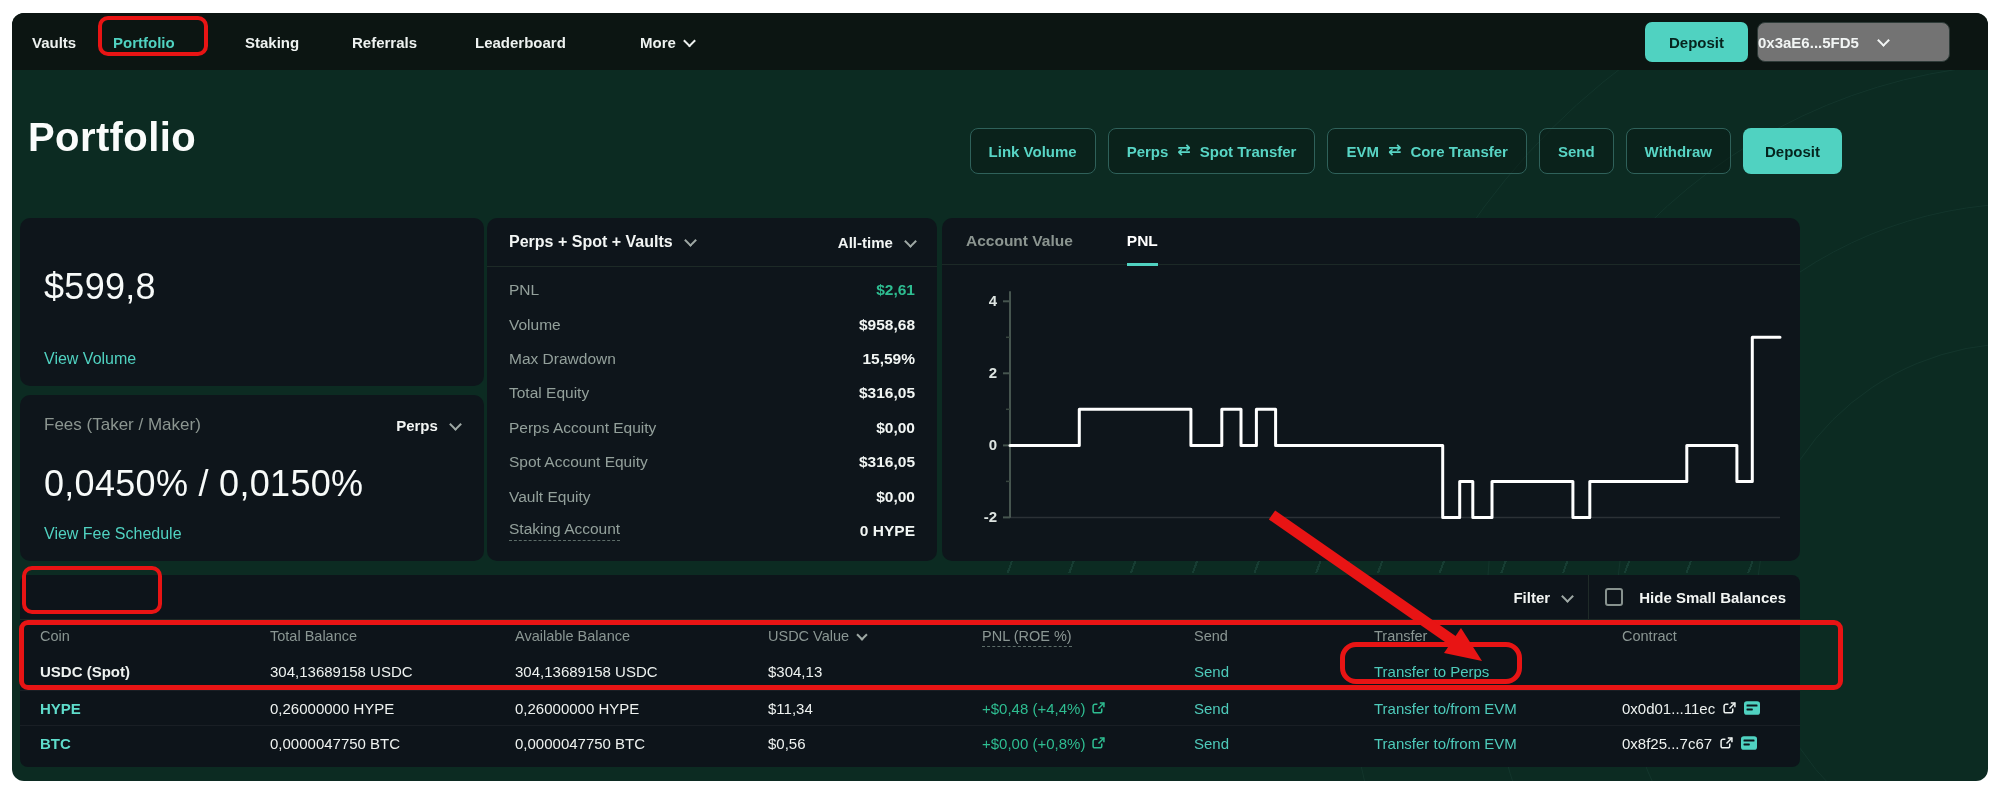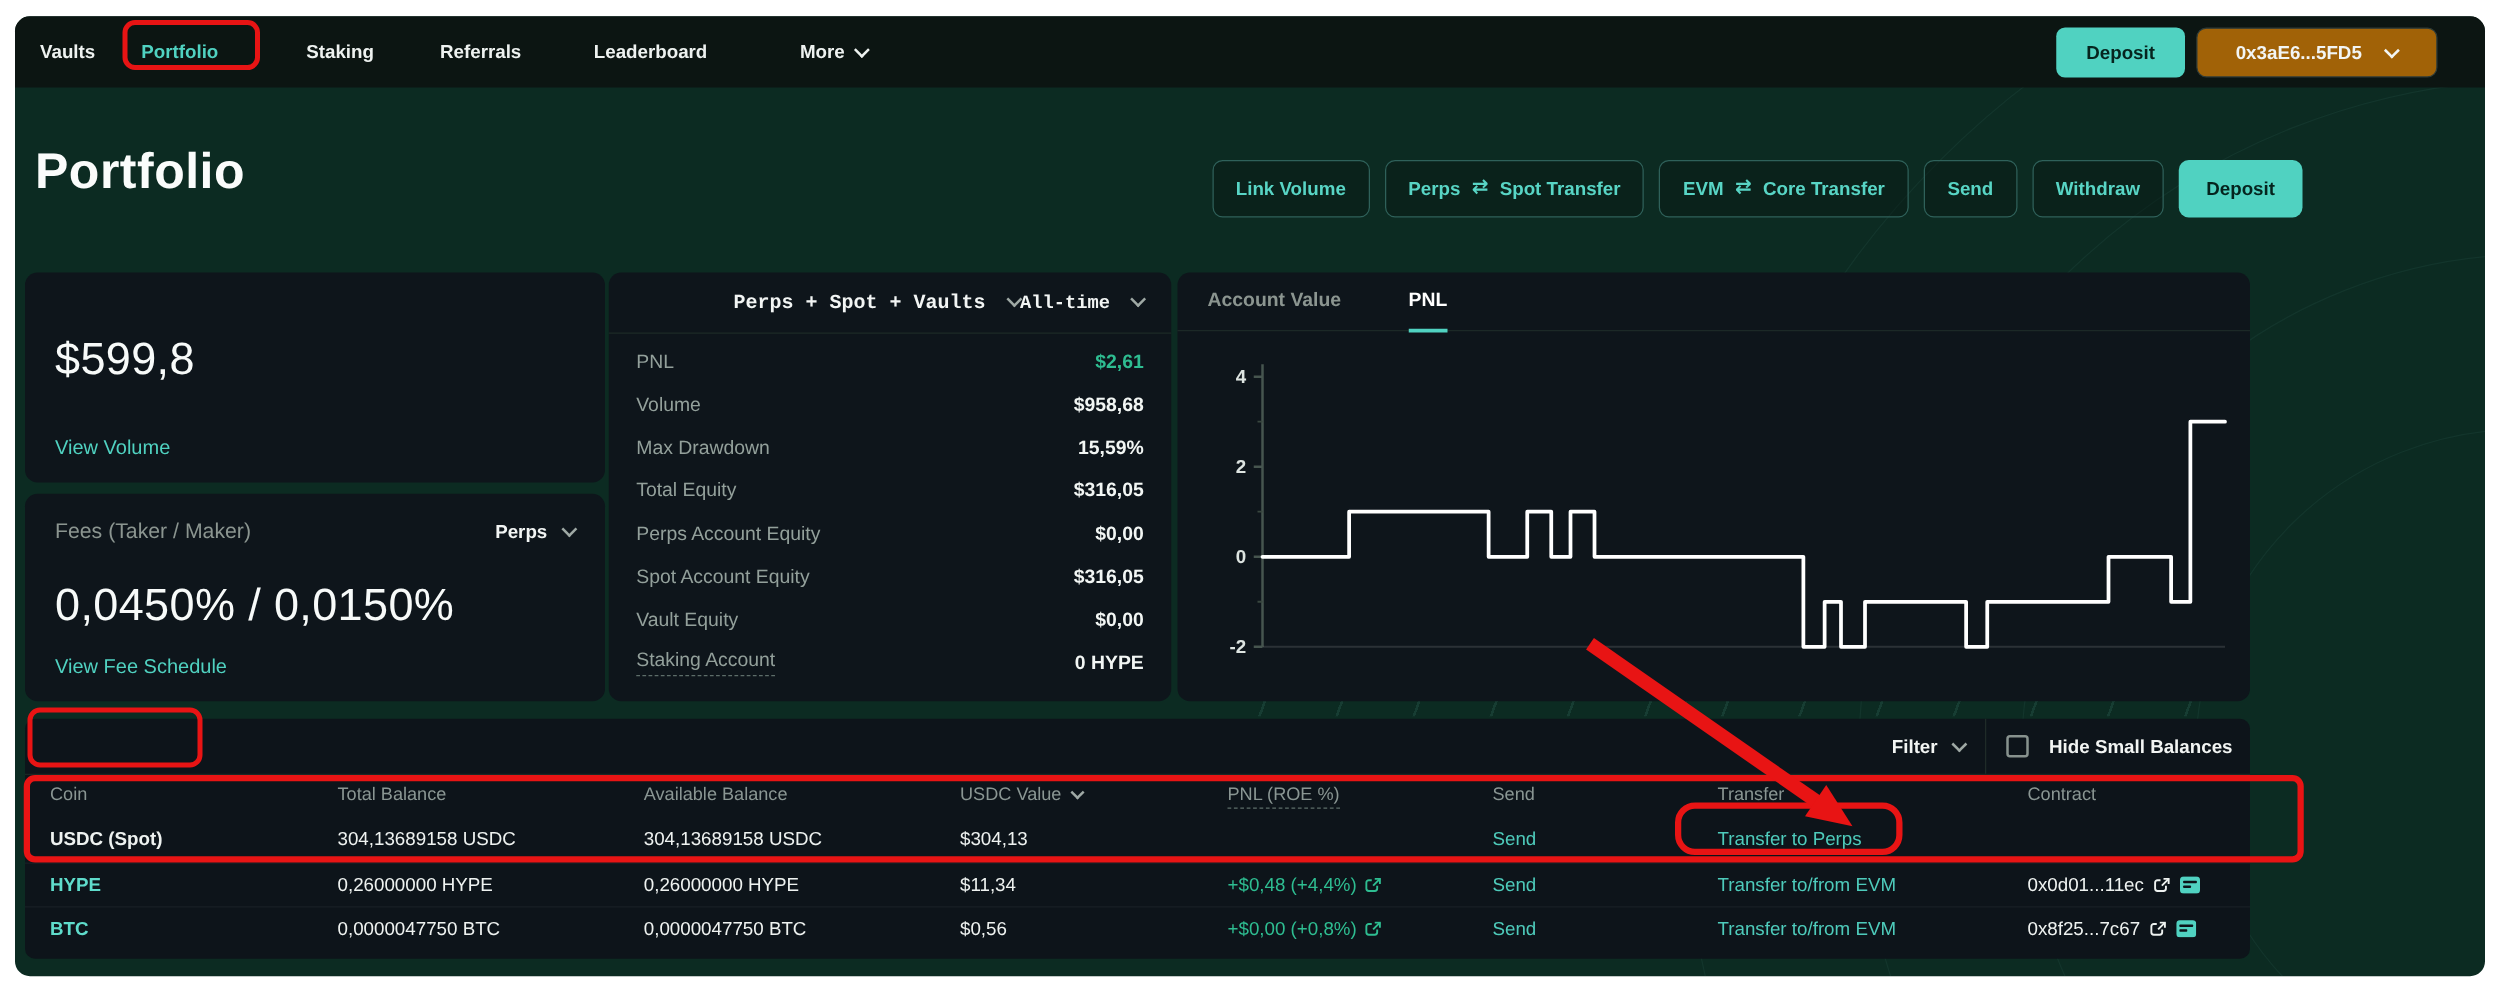--- a/index.html
+++ b/index.html
@@ -16,21 +16,21 @@
   .hatch{position:absolute;left:940px;top:546px;width:846px;height:14px;
     background:repeating-linear-gradient(110deg,transparent 0 56px,rgba(120,220,200,.10) 56px 58px);pointer-events:none;}
 
   
   .topnav{position:absolute;left:0;top:0;width:100%;height:57px;background:#0c1512;}
   .nav-item{position:absolute;top:50%;transform:translateY(-50%);color:#eef2f0;font-size:15px;font-weight:600;white-space:nowrap;cursor:pointer;}
   .nav-item.active{color:var(--accent);}
   .chev{display:inline-block;width:7px;height:7px;border-right:2px solid currentColor;border-bottom:2px solid currentColor;transform:rotate(45deg);margin-left:9px;position:relative;top:-2px;}
   .dim{color:#9fa9a5;}
   .btn-nav-deposit{position:absolute;left:1633px;top:9px;width:103px;height:40px;background:var(--accent);color:#06241e;border:none;border-radius:7px;font-size:15px;font-weight:700;font-family:inherit;cursor:pointer;}
-  .wallet-pill{position:absolute;left:1745px;top:9px;width:193px;height:40px;border:1px solid #2e3b38;border-radius:8px;background:#a16207;color:#f2f5f4;display:flex;align-items:center;justify-content:center;gap:11px;font-size:15px;font-weight:700;box-sizing:border-box;cursor:pointer;}
+  .wallet-pill{position:absolute;left:1745px;top:9px;width:193px;height:40px;border:1px solid #2e3b38;border-radius:8px;background:#737373;color:#f2f5f4;display:flex;align-items:center;justify-content:flex-start;gap:11px;font-size:15px;font-weight:700;box-sizing:border-box;cursor:pointer;}
 
   .page-title{position:absolute;left:16px;top:100px;font-size:40px;line-height:48px;font-weight:600;color:#fafcfb;letter-spacing:.4px;}
 
   
   .actions{position:absolute;top:115px;right:146px;display:flex;gap:12px;z-index:2;}
   .abtn{height:46px;padding:0 18px;border-radius:8px;border:1px solid #2f615a;background:rgba(8,24,20,.45);color:#58d5c5;font-size:15px;font-weight:600;display:flex;align-items:center;gap:9px;white-space:nowrap;cursor:pointer;font-family:inherit;}
   .abtn.filled{background:var(--accent);color:#05241e;border:none;font-weight:700;padding:0 22px;}
   .swap{font-size:16px;line-height:1;position:relative;top:-1px;}
 
   
@@ -38,21 +38,21 @@
   #card-volume{left:8px;top:205px;width:464px;height:168px;padding:20px 24px;}
   #card-fees{left:8px;top:382px;width:464px;height:166px;padding:20px 24px;}
   #card-stats{left:475px;top:205px;width:450px;height:343px;}
   #card-chart{left:930px;top:205px;width:858px;height:343px;}
   .card-label{color:#8b9590;font-size:17px;}
   .big{margin-top:28px;font-size:36px;font-weight:400;color:#f7faf9;letter-spacing:.3px;}
   .card-link{position:absolute;left:24px;bottom:18px;color:var(--accent);font-size:16px;font-weight:500;cursor:pointer;text-decoration:none;}
   .fees-head{display:flex;justify-content:space-between;align-items:center;}
   .fees-sel{color:#f2f5f4;font-size:15px;font-weight:700;cursor:pointer;}
 
-  .stats-head{height:48px;display:flex;align-items:center;justify-content:flex-end;padding:0 22px;border-bottom:1px solid #1d2a27;font-family:Liberation Mono, monospace;}
+  .stats-head{height:48px;display:flex;align-items:center;justify-content:space-between;padding:0 22px;border-bottom:1px solid #1d2a27;}
   .sel{color:#f2f5f4;font-size:16px;font-weight:700;cursor:pointer;white-space:nowrap;}
   .sel.period{font-size:15px;}
   #stats-rows{padding-top:6px;}
   .stat-row{display:flex;justify-content:space-between;align-items:center;height:34.4px;padding:0 22px;font-size:15.5px;}
   .stat-label{color:#93a09b;}
   .stat-value{color:#f2f6f4;font-weight:600;}
   .stat-value.green{color:var(--green);font-weight:600;}
   .dashed{border-bottom:1px dashed #5d6d69;padding-bottom:2px;}
 
   .chart-tabs{height:46px;border-bottom:1px solid #1c2927;display:flex;gap:54px;align-items:stretch;padding:0 0 0 24px;}

